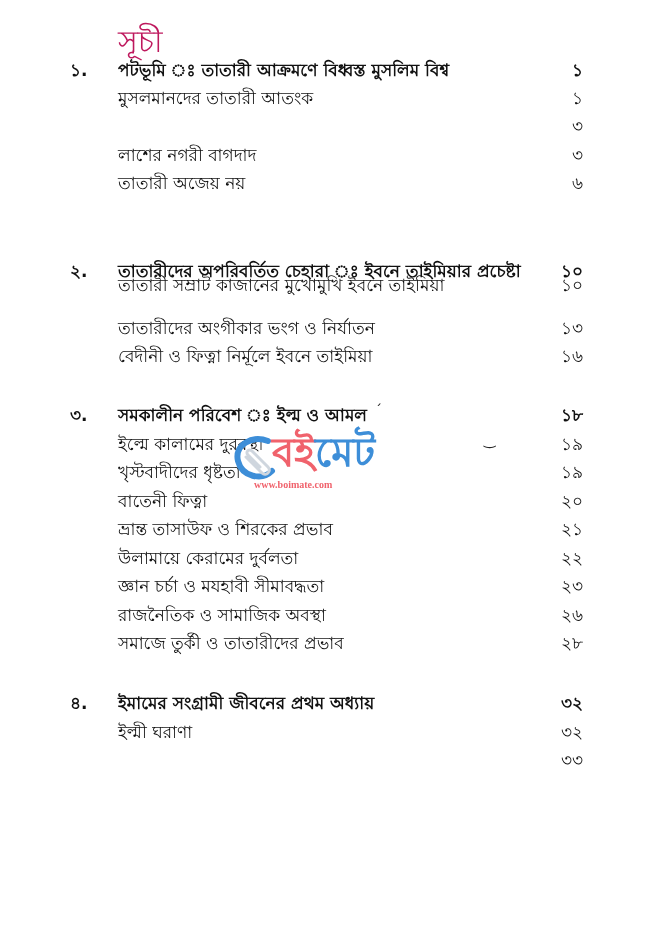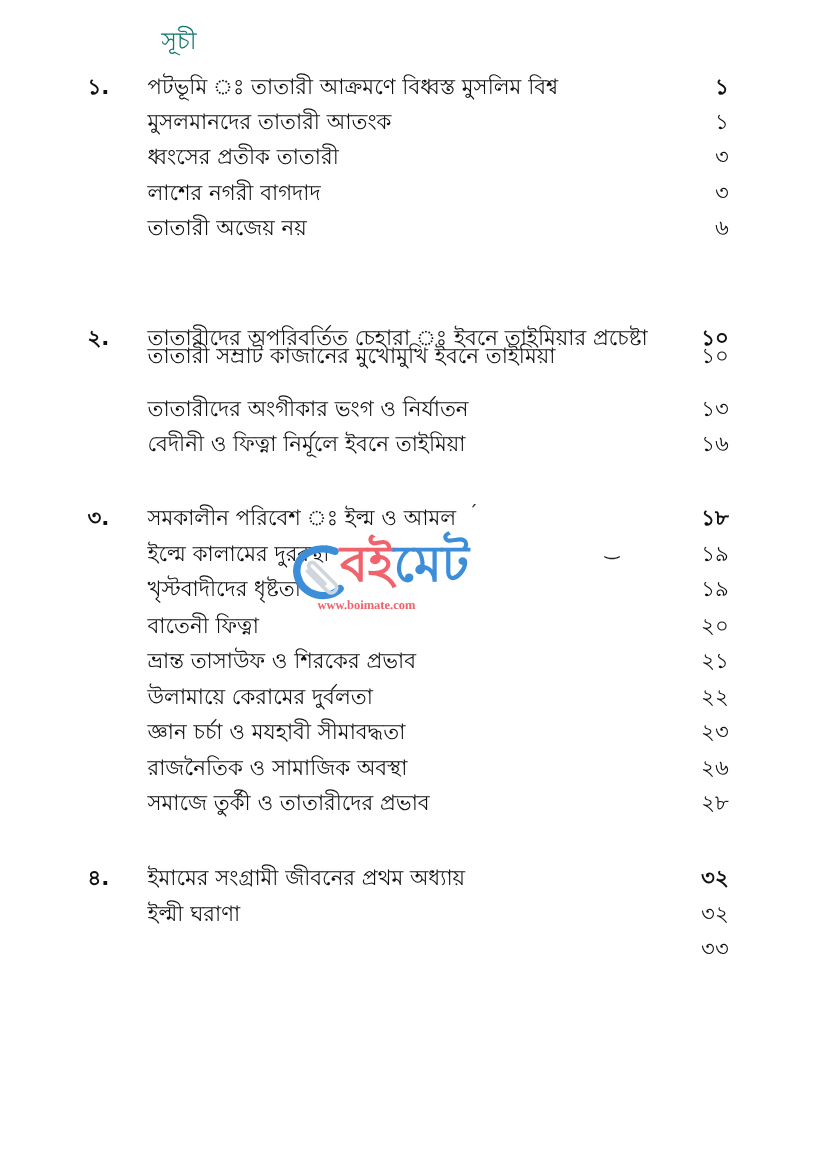--- a/index.html
+++ b/index.html
@@ -17,46 +17,45 @@
     }
     .page {
       position: absolute;
       left: 0; top: 0;
       width: 655px; height: 936px;
     }
     .title {
       position: absolute;
       left: 118px;
       top: 18px;
-      font-size: 19px;
+      font-size: 30px;
       font-family: "DejaVu Serif", serif;
       font-weight: normal;
-      color: #0f766e;
-      margin-left: 11px;
+      color: #be185d;
     }
     .row {
       position: absolute;
       left: 0;
       width: 655px;
       height: 28px;
       font-size: 17px;
       line-height: 28px;
       white-space: nowrap;
     }
     .row .num {
       position: absolute;
       left: 96px;
       font-weight: bold;
     }
     .row .label {
       position: absolute;
       left: 118px;
     }
     .row.chapter .label {
-      font-weight: normal;
+      font-weight: bold;
     }
     .row .page-no {
       position: absolute;
       right: 72px;
       text-align: right;
     }
     .row.chapter .page-no {
       font-weight: bold;
     }
 
@@ -114,21 +113,20 @@
   <div class="row chapter" style="top:56px">
     <span class="num" style="left:70px">১.</span>
     <span class="label">পটভূমি ঃ তাতারী আক্রমণে বিধ্বস্ত মুসলিম বিশ্ব</span>
     <span class="page-no">১</span>
   </div>
   <div class="row" style="top:84px">
     <span class="label">মুসলমানদের তাতারী আতংক</span>
     <span class="page-no">১</span>
   </div>
   <div class="row" style="top:112px">
-    <span class="label">ধ্বংসের প্রতীক তাতারী</span>
     <span class="page-no">৩</span>
   </div>
   <div class="row" style="top:141px">
     <span class="label">লাশের নগরী বাগদাদ</span>
     <span class="page-no">৩</span>
   </div>
   <div class="row" style="top:169px">
     <span class="label">তাতারী অজেয় নয়</span>
     <span class="page-no">৬</span>
   </div>

